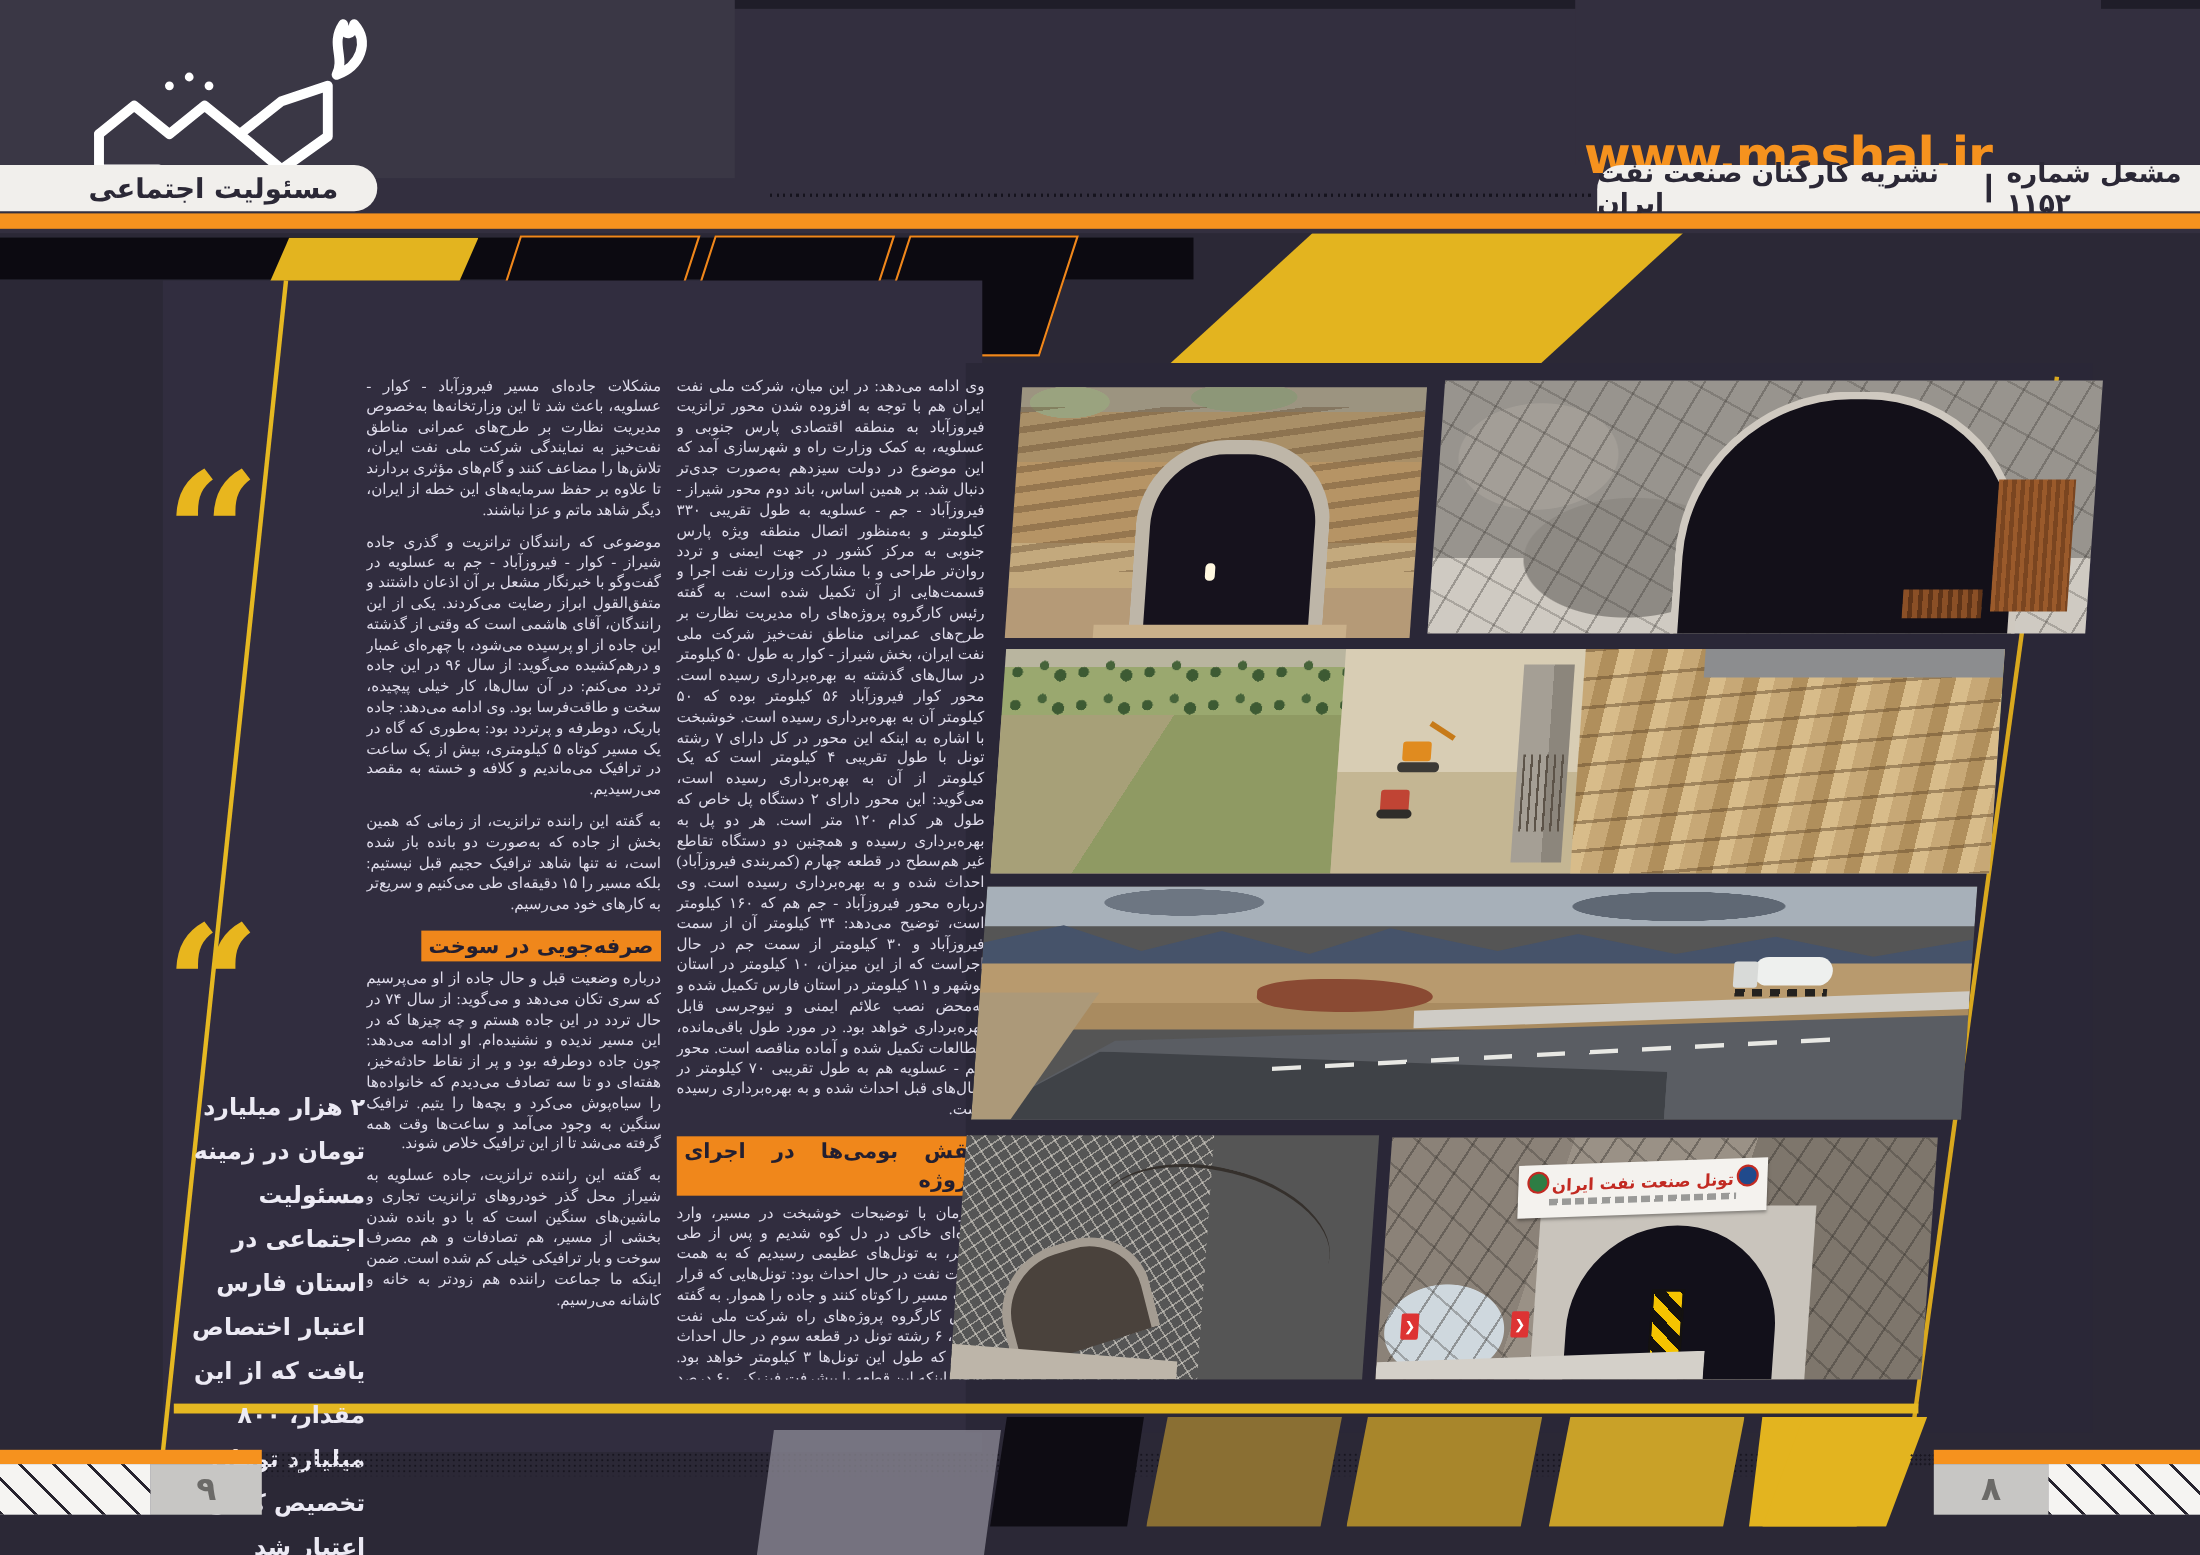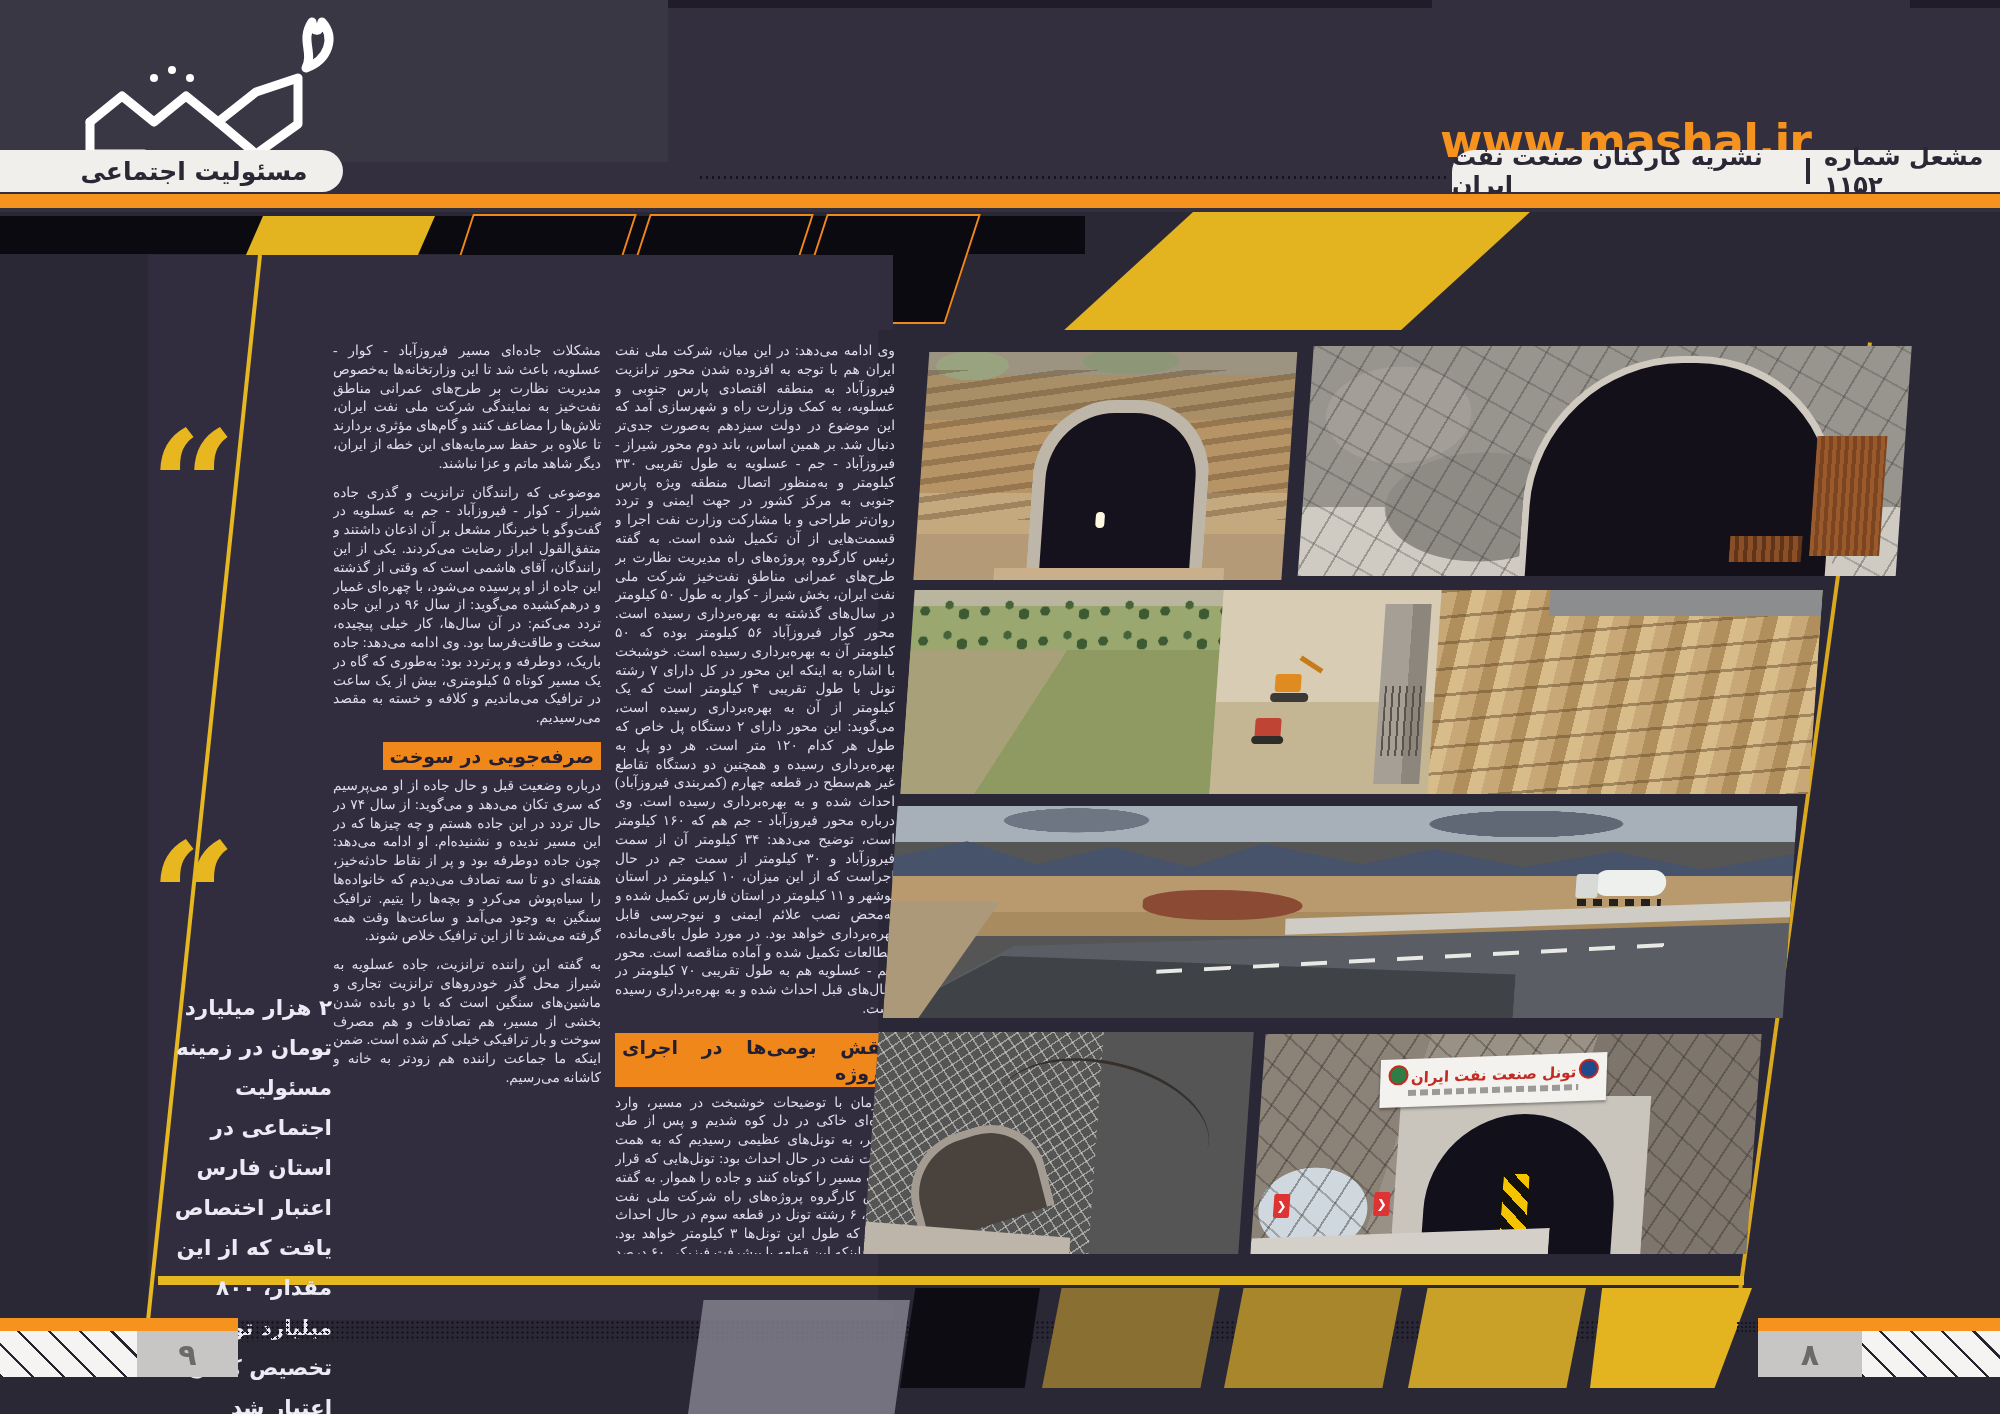--- a/index.html
+++ b/index.html
@@ -257,20 +257,21 @@
   <div class="qmark" style="text-align:left;">“</div>
 </div>
 <div class="abs quote-col" style="left:150px;top:852px;width:182px;">
   <div class="qmark" style="text-align:left;">“</div>
   <div class="qtext" style="margin-top:46px;">۲ هزار میلیارد تومان در زمینه مسئولیت اجتماعی در استان فارس اعتبار اختصاص یافت که از این مقدار، ۸۰۰ میلیارد تومان تخصیص کامل اعتبار شد</div>
 </div>
 
 <div class="abs col" style="left:333px;top:342px;width:268px;height:912px;">
   <p>مشکلات جاده‌ای مسیر فیروزآباد - کوار - عسلویه، باعث شد تا این وزارتخانه‌ها به‌خصوص مدیریت نظارت بر طرح‌های عمرانی مناطق نفت‌خیز به نمایندگی شرکت ملی نفت ایران، تلاش‌ها را مضاعف کنند و گام‌های مؤثری بردارند تا علاوه بر حفظ سرمایه‌های این خطه از ایران، دیگر شاهد ماتم و عزا نباشند.</p>
   <p>موضوعی که رانندگان ترانزیت و گذری جاده شیراز - کوار - فیروزآباد - جم به عسلویه در گفت‌وگو با خبرنگار مشعل بر آن اذعان داشتند و متفق‌القول ابراز رضایت می‌کردند. یکی از این رانندگان، آقای هاشمی است که وقتی از گذشته این جاده از او پرسیده می‌شود، با چهره‌ای غمبار و درهم‌کشیده می‌گوید: از سال ۹۶ در این جاده تردد می‌کنم: در آن سال‌ها، کار خیلی پیچیده، سخت و طاقت‌فرسا بود. وی ادامه می‌دهد: جاده باریک، دوطرفه و پرتردد بود: به‌طوری که گاه در یک مسیر کوتاه ۵ کیلومتری، بیش از یک ساعت در ترافیک می‌ماندیم و کلافه و خسته به مقصد می‌رسیدیم.</p>
+  <p>به گفته این راننده ترانزیت، از زمانی که همین بخش از جاده که به‌صورت دو بانده باز شده است، نه تنها شاهد ترافیک حجیم قبل نیستیم: بلکه مسیر را ۱۵ دقیقه‌ای طی می‌کنیم و سریع‌تر به کارهای خود می‌رسیم.</p>
   <div class="hblock"><span class="hl">صرفه‌جویی در سوخت</span></div>
   <p>درباره وضعیت قبل و حال جاده از او می‌پرسیم که سری تکان می‌دهد و می‌گوید: از سال ۷۴ در حال تردد در این جاده هستم و چه چیزها که در این مسیر ندیده و نشنیده‌ام. او ادامه می‌دهد: چون جاده دوطرفه بود و پر از نقاط حادثه‌خیز، هفته‌ای دو تا سه تصادف می‌دیدم که خانواده‌ها را سیاه‌پوش می‌کرد و بچه‌ها را یتیم. ترافیک سنگین به وجود می‌آمد و ساعت‌ها وقت همه گرفته می‌شد تا از این ترافیک خلاص شوند.</p>
   <p>به گفته این راننده ترانزیت، جاده عسلویه به شیراز محل گذر خودروهای ترانزیت تجاری و ماشین‌های سنگین است که با دو بانده شدن بخشی از مسیر، هم تصادفات و هم مصرف سوخت و بار ترافیکی خیلی کم شده است. ضمن اینکه ما جماعت راننده هم زودتر به خانه و کاشانه می‌رسیم.</p>
 
 </div>
 
 <div class="abs col" style="left:615px;top:342px;width:280px;height:912px;">
   <p>وی ادامه می‌دهد: در این میان، شرکت ملی نفت ایران هم با توجه به افزوده شدن محور ترانزیت فیروزآباد به منطقه اقتصادی پارس جنوبی و عسلویه، به کمک وزارت راه و شهرسازی آمد که این موضوع در دولت سیزدهم به‌صورت جدی‌تر دنبال شد. بر همین اساس، باند دوم محور شیراز - فیروزآباد - جم - عسلویه به طول تقریبی ۳۳۰ کیلومتر و به‌منظور اتصال منطقه ویژه پارس جنوبی به مرکز کشور در جهت ایمنی و تردد روان‌تر طراحی و با مشارکت وزارت نفت اجرا و قسمت‌هایی از آن تکمیل شده است. به گفته رئیس کارگروه پروژه‌های راه مدیریت نظارت بر طرح‌های عمرانی مناطق نفت‌خیز شرکت ملی نفت ایران، بخش شیراز - کوار به طول ۵۰ کیلومتر در سال‌های گذشته به بهره‌برداری رسیده است. محور کوار فیروزآباد ۵۶ کیلومتر بوده که ۵۰ کیلومتر آن به بهره‌برداری رسیده است. خوشبخت با اشاره به اینکه این محور در کل دارای ۷ رشته تونل با طول تقریبی ۴ کیلومتر است که یک کیلومتر از آن به بهره‌برداری رسیده است، می‌گوید: این محور دارای ۲ دستگاه پل خاص که طول هر کدام ۱۲۰ متر است. هر دو پل به بهره‌برداری رسیده و همچنین دو دستگاه تقاطع غیر هم‌سطح در قطعه چهارم (کمربندی فیروزآباد) احداث شده و به بهره‌برداری رسیده است. وی درباره محور فیروزآباد - جم هم که ۱۶۰ کیلومتر است، توضیح می‌دهد: ۳۴ کیلومتر آن از سمت فیروزآباد و ۳۰ کیلومتر از سمت جم در حال اجراست که از این میزان، ۱۰ کیلومتر در استان بوشهر و ۱۱ کیلومتر در استان فارس تکمیل شده و به‌محض نصب علائم ایمنی و نیوجرسی قابل بهره‌برداری خواهد بود. در مورد طول باقی‌مانده، مطالعات تکمیل شده و آماده مناقصه است. محور جم - عسلویه هم به طول تقریبی ۷۰ کیلومتر در سال‌های قبل احداث شده و به بهره‌برداری رسیده است.</p>
   <div class="hblock"><span class="hl">نقش بومی‌ها در اجرای پروژه</span></div>
   <p>همزمان با توضیحات خوشبخت در مسیر، وارد جاده‌ای خاکی در دل کوه شدیم و پس از طی مسیر، به تونل‌های عظیمی رسیدیم که به همت صنعت نفت در حال احداث بود: تونل‌هایی که قرار است مسیر را کوتاه کنند و جاده را هموار. به گفته رئیس کارگروه پروژه‌های راه شرکت ملی نفت ایران، ۶ رشته تونل در قطعه سوم در حال احداث است که طول این تونل‌ها ۳ کیلومتر خواهد بود. ضمن اینکه این قطعه با پیشرفت فیزیکی ۶۰ درصد در حال اجراست و در صورت تأمین اعتبار، تا پایان دولت به بهره‌برداری کامل خواهد رسید. وی یادآور می‌شود: احداث باند دوم به‌منظور افزایش ایمنی، روان‌سازی ترافیک و اتصال منطقه ویژه پارس جنوبی به مرکز کشور صورت می‌گیرد که با همکاری شرکت ملی نفت ایران در حال انجام است. نکته حائز اهمیت‌تر این پروژه، استفاده حداکثری از اهالی بومی است که به‌عنوان مثال در قطعه سوم حدود ۱۶۰ نفر بومی منطقه در حال کار هستند.</p>

